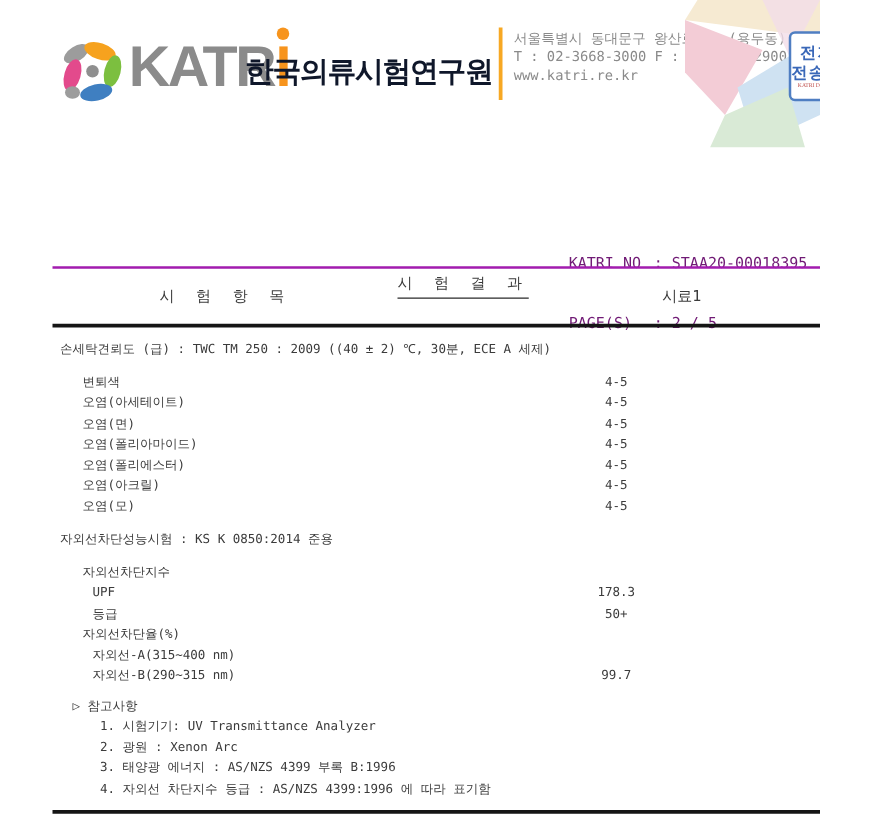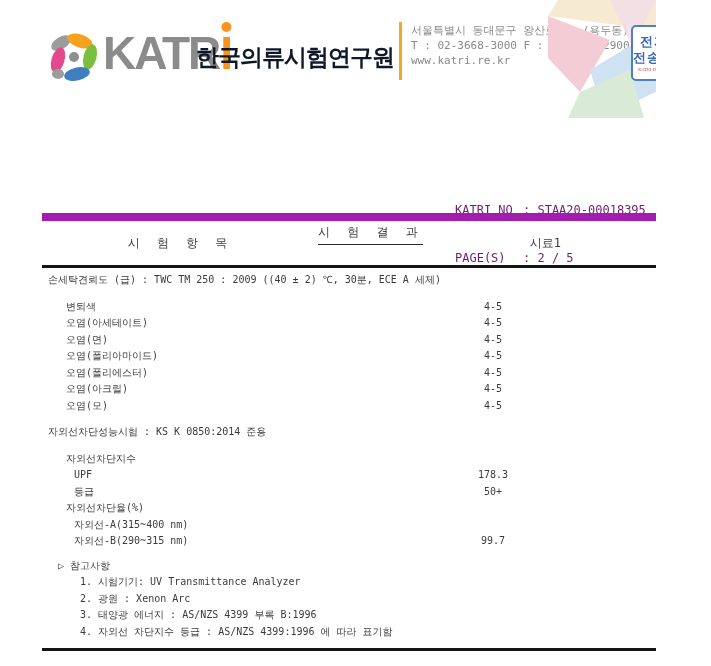--- a/index.html
+++ b/index.html
@@ -36,21 +36,21 @@
     background:#ffffff;border:2px solid #4f7ec2;border-radius:5px;
     display:flex;flex-direction:column;align-items:center;justify-content:center;
     font-family:Liberation Serif, serif;
   }
   .badge-line{font-size:13px;font-weight:bold;color:#3a68b8;line-height:16px;letter-spacing:1px;white-space:nowrap;}
   .badge-sub{font-size:5px;color:#c0504d;letter-spacing:0;margin-top:1px;white-space:nowrap;transform:scale(.9);}
   
   .doc-info{position:absolute;left:455px;top:170px;font-size:12px;line-height:16px;white-space:pre;color:#701a75;}
   .doc-info .lbl{display:inline-block;width:68px;}
   
-  .tbl{position:absolute;left:42px;top:213px;width:626px;border-top:8px solid #a21caf;border-bottom:3px solid #151515;}
+  .tbl{position:absolute;left:42px;top:213px;width:626px;border-top:2px solid #a21caf;border-bottom:3px solid #151515;}
   .tbl-inner{display:flex;height:44px;}
   .cell-item{
     width:276px;display:flex;align-items:center;justify-content:center;
     font-size:12px;letter-spacing:5px;color:#3b3b3b;
   }
   .cell-result{width:350px;display:flex;}
   .cell-result .r1{
     height:24px;box-sizing:border-box;border-bottom:1.5px solid #2a2a2a;
     display:flex;align-items:center;justify-content:center;font-size:12px;letter-spacing:5px;
   }

